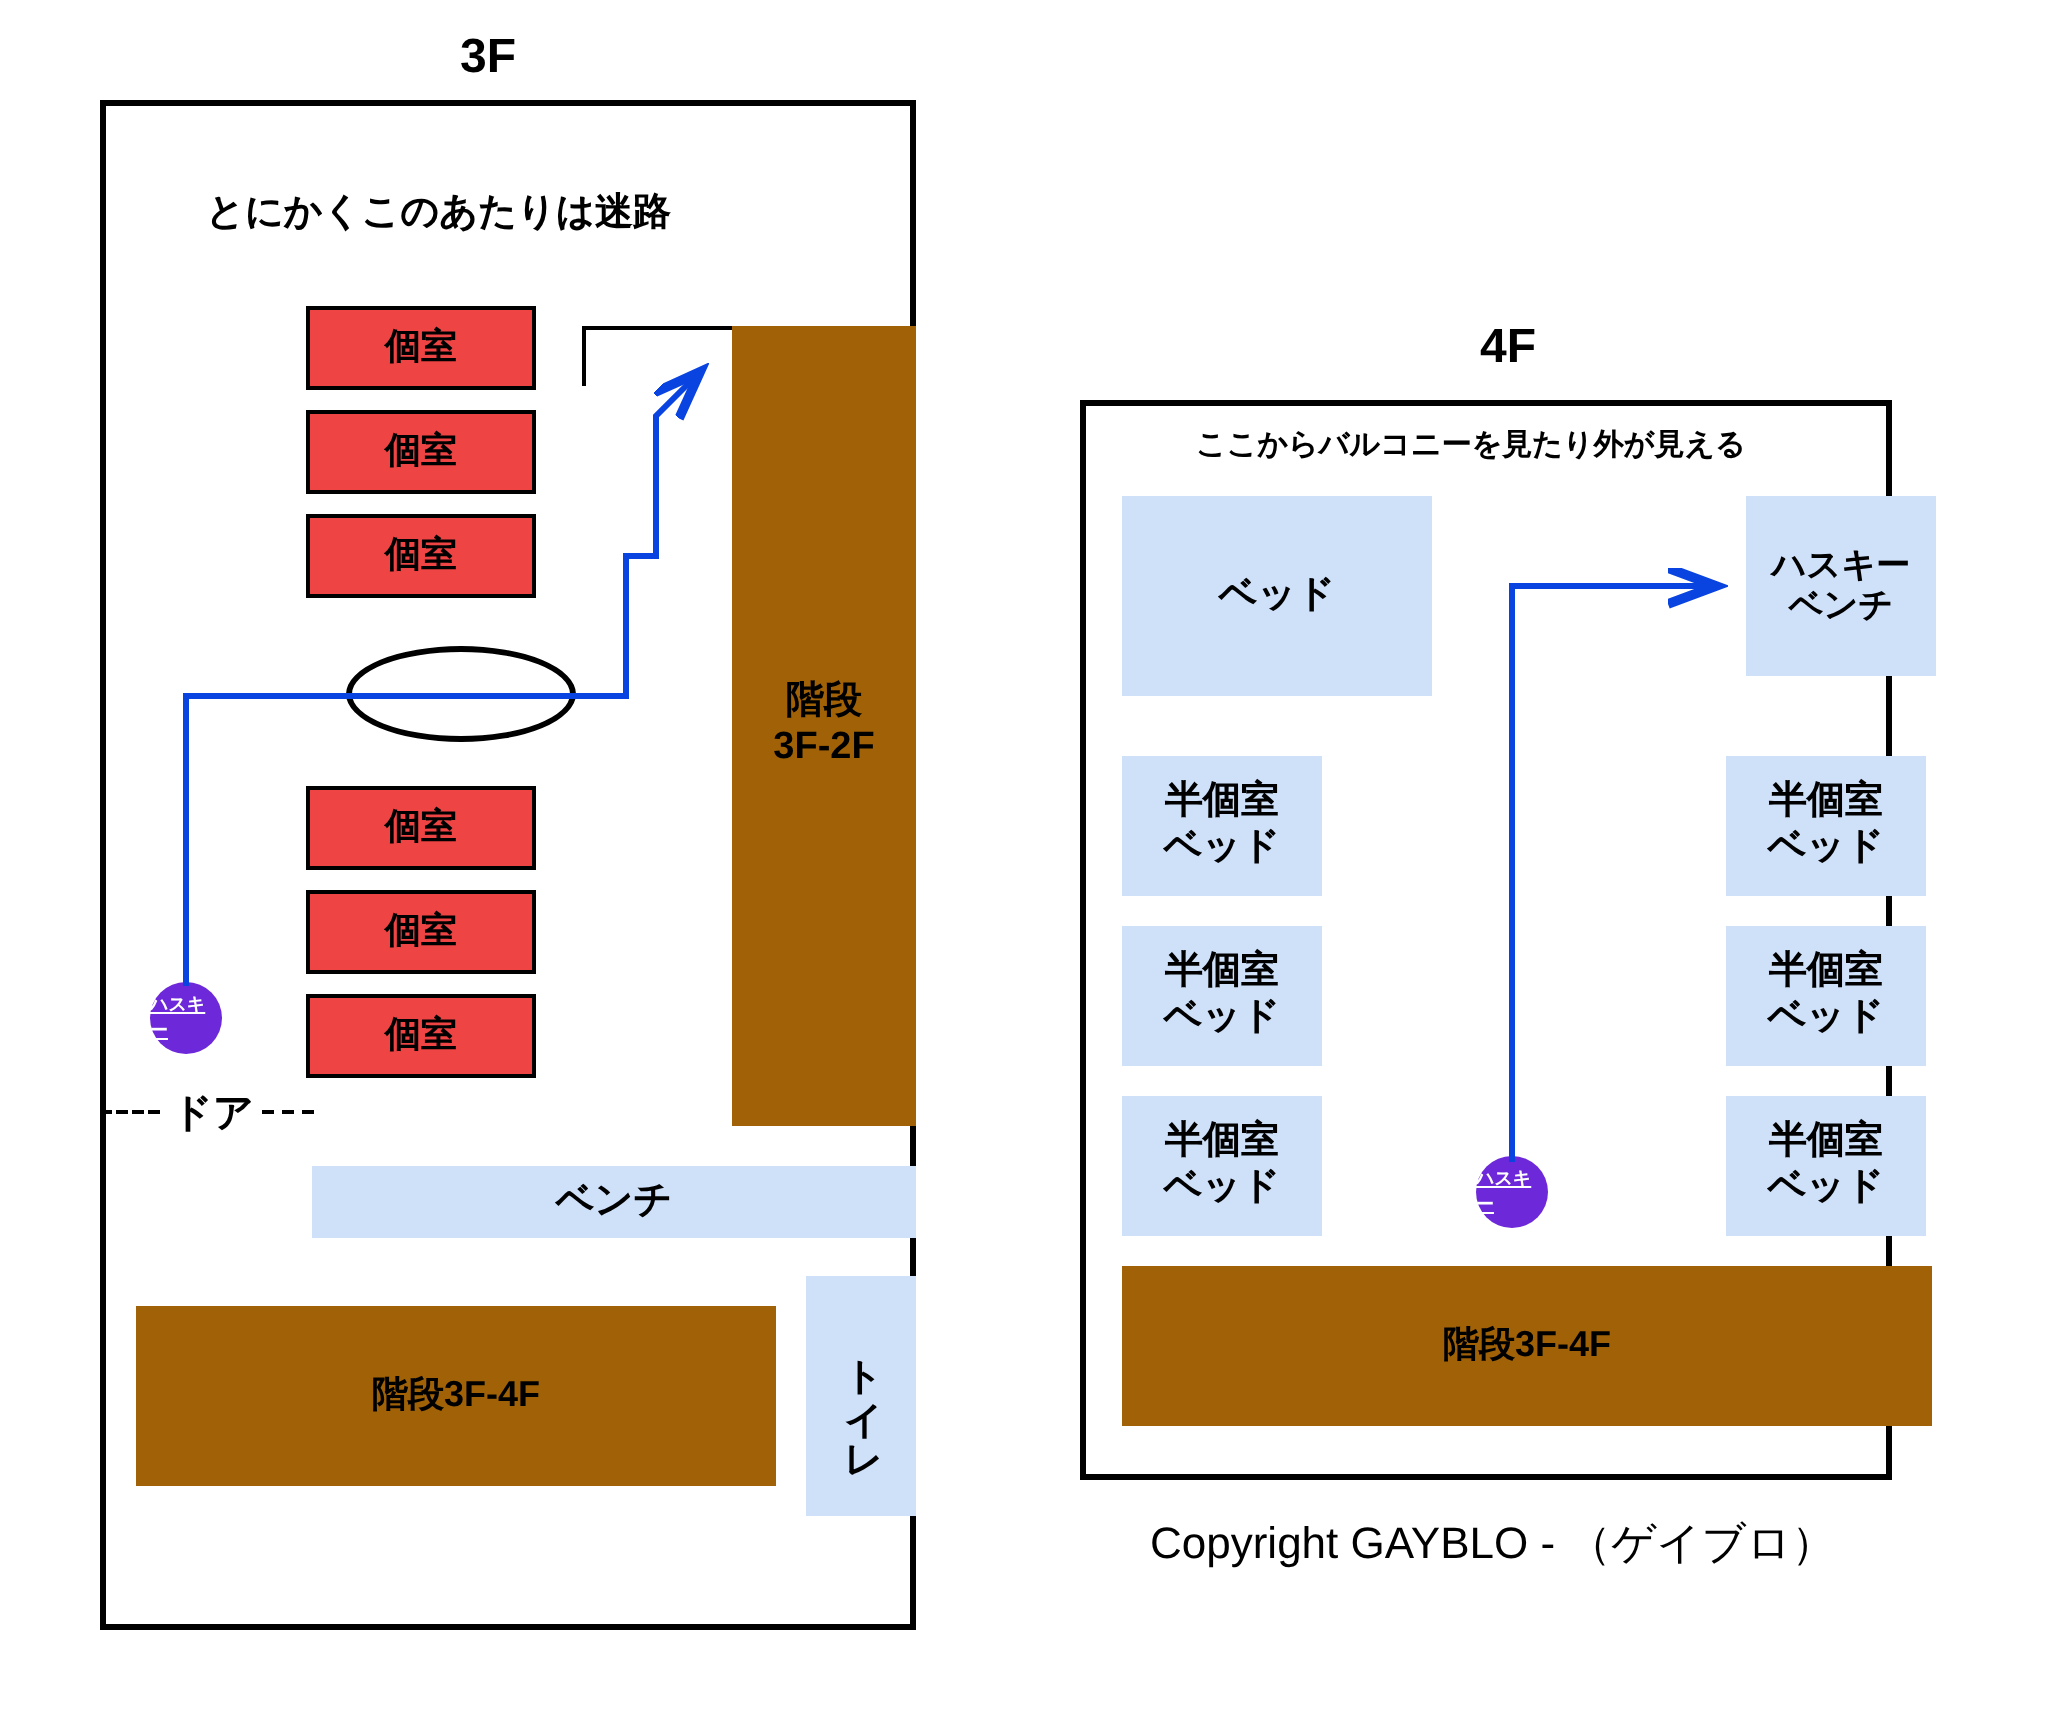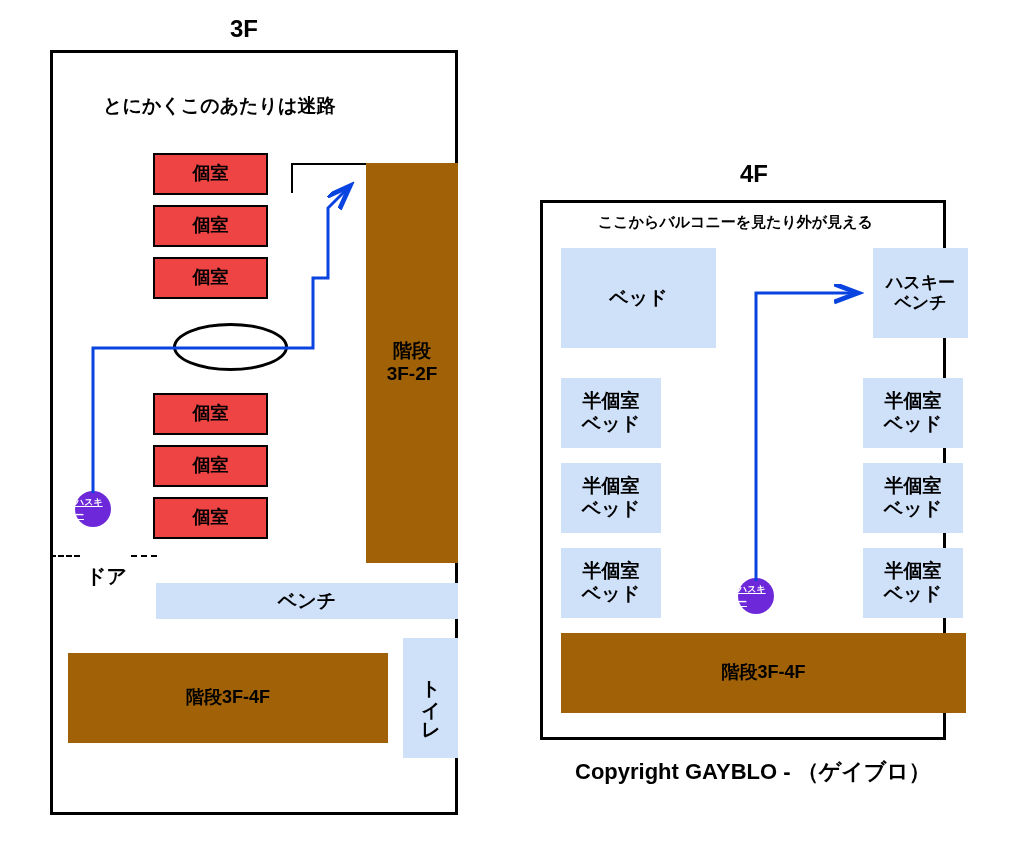--- a/index.html
+++ b/index.html
@@ -79,21 +79,21 @@
   }
   svg.path {
     position: absolute;
     top: 0; left: 0;
     overflow: visible;
     pointer-events: none;
   }
   .copyright {
     position: absolute;
     font-size: 22px;
-    font-weight: 700;
+    font-weight: 400;
   }
 </style>
 </head>
 <body>
 
 <div class="floor-title" style="left:230px; top:15px;">3F</div>
 
 <div class="plan" style="left:50px; top:50px; width:408px; height:765px;">
 
   <div class="note" style="left:50px; top:40px; font-size:19px;">とにかくこのあたりは迷路</div>
@@ -115,21 +115,21 @@
 3F-2F</div>
 
   <div class="box blue-box" style="left:103px; top:530px; width:302px; height:36px; font-size:19px;">ベンチ</div>
 
   <div class="box gray-box" style="left:15px; top:600px; width:320px; height:90px;">階段3F-4F</div>
 
   <div class="box blue-box" style="left:350px; top:585px; width:55px; height:120px; writing-mode:vertical-rl; font-size:19px;">トイレ</div>
 
   <div class="husky" style="left:22px; top:438px;">ハスキー</div>
 
-  <div class="door-label" style="left:33px; top:490px;margin-top:20px;">ドア</div>
+  <div class="door-label" style="left:33px; top:490px;">ドア</div>
   <div class="dash-line" style="left:-3px; top:502px; width:30px;"></div>
   <div class="dash-line" style="left:78px; top:502px; width:26px;"></div>
 
   <svg class="path" width="420" height="765">
     <defs>
       <marker id="ah3" markerWidth="10" markerHeight="10" refX="7" refY="3" orient="auto">
         <path d="M0,0 L8,3 L0,6" fill="none" stroke="#0a44e0" stroke-width="1.6"></path>
       </marker>
     </defs>
     <path d="M40,440 L40,295 L260,295 L260,225 L275,225 L275,155 L295,135" fill="none" stroke="#0a44e0" stroke-width="3" marker-end="url(#ah3)"></path>

